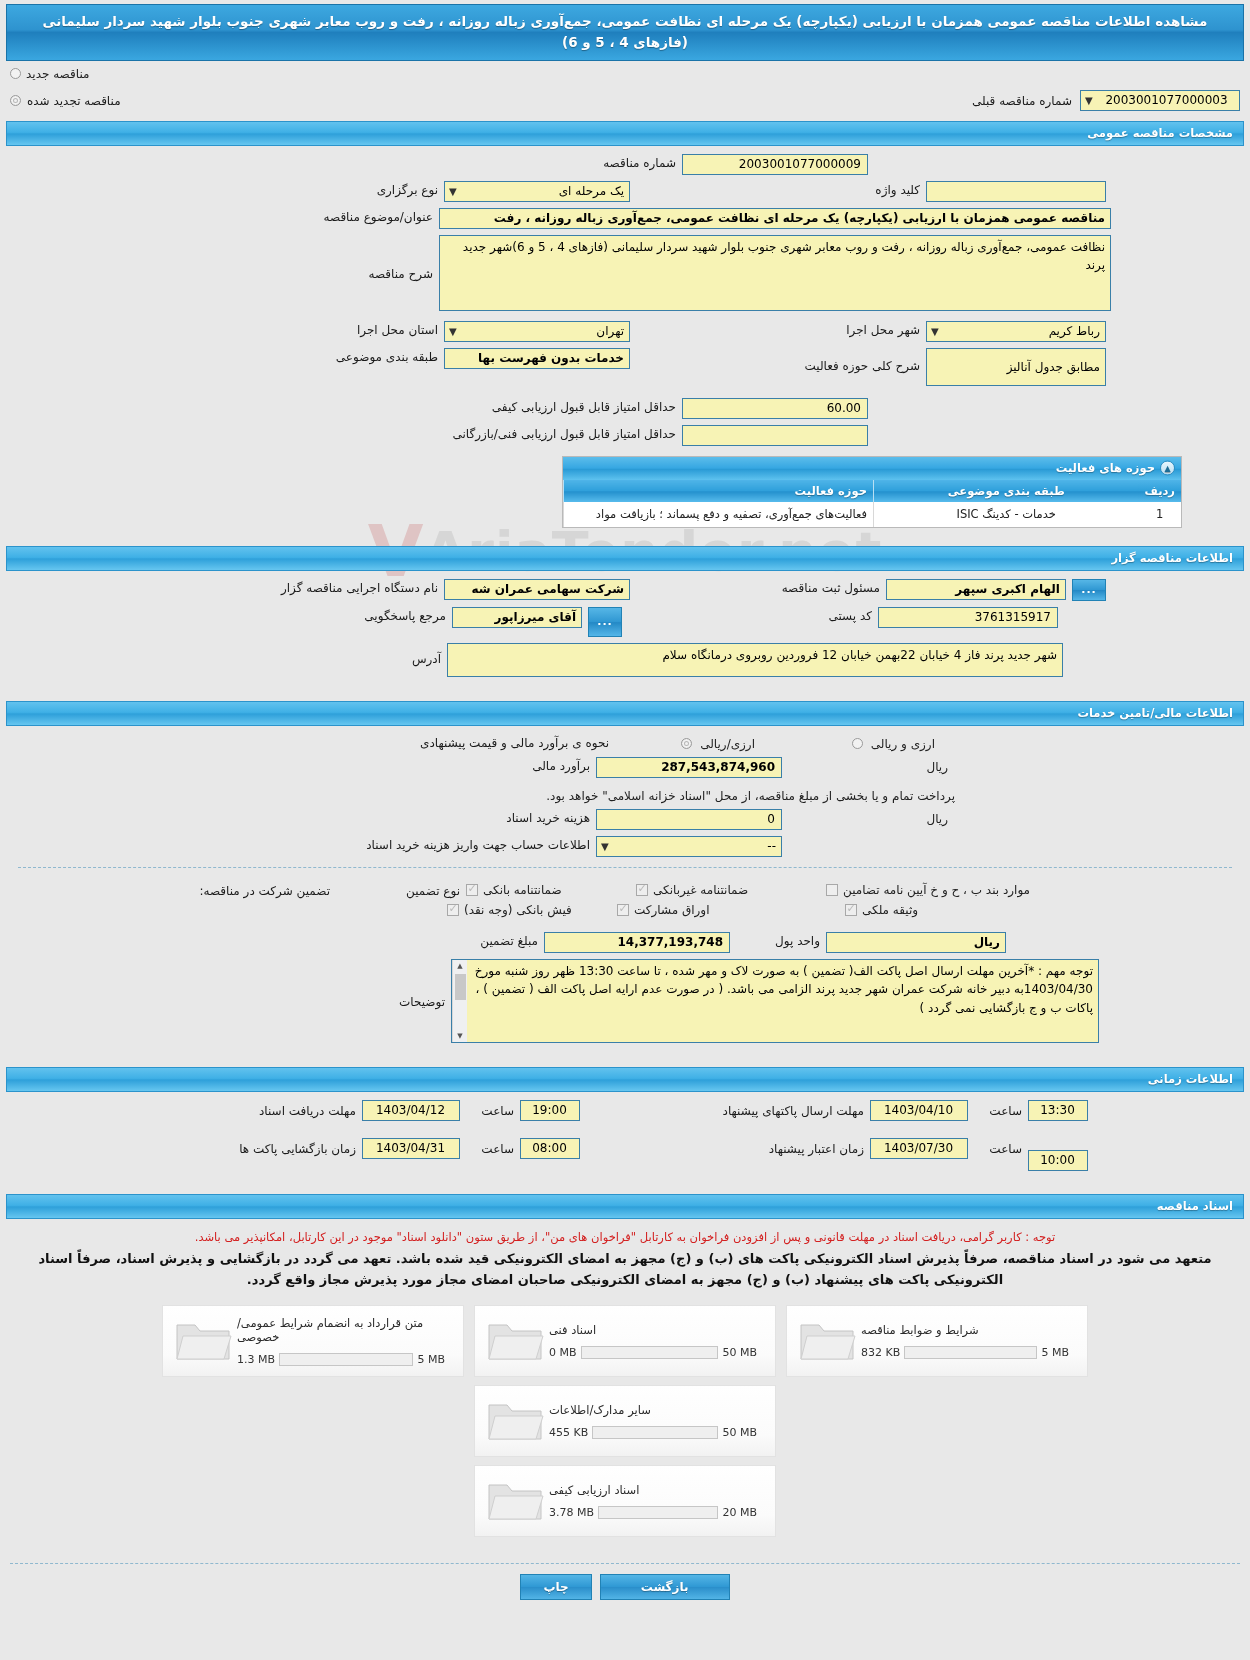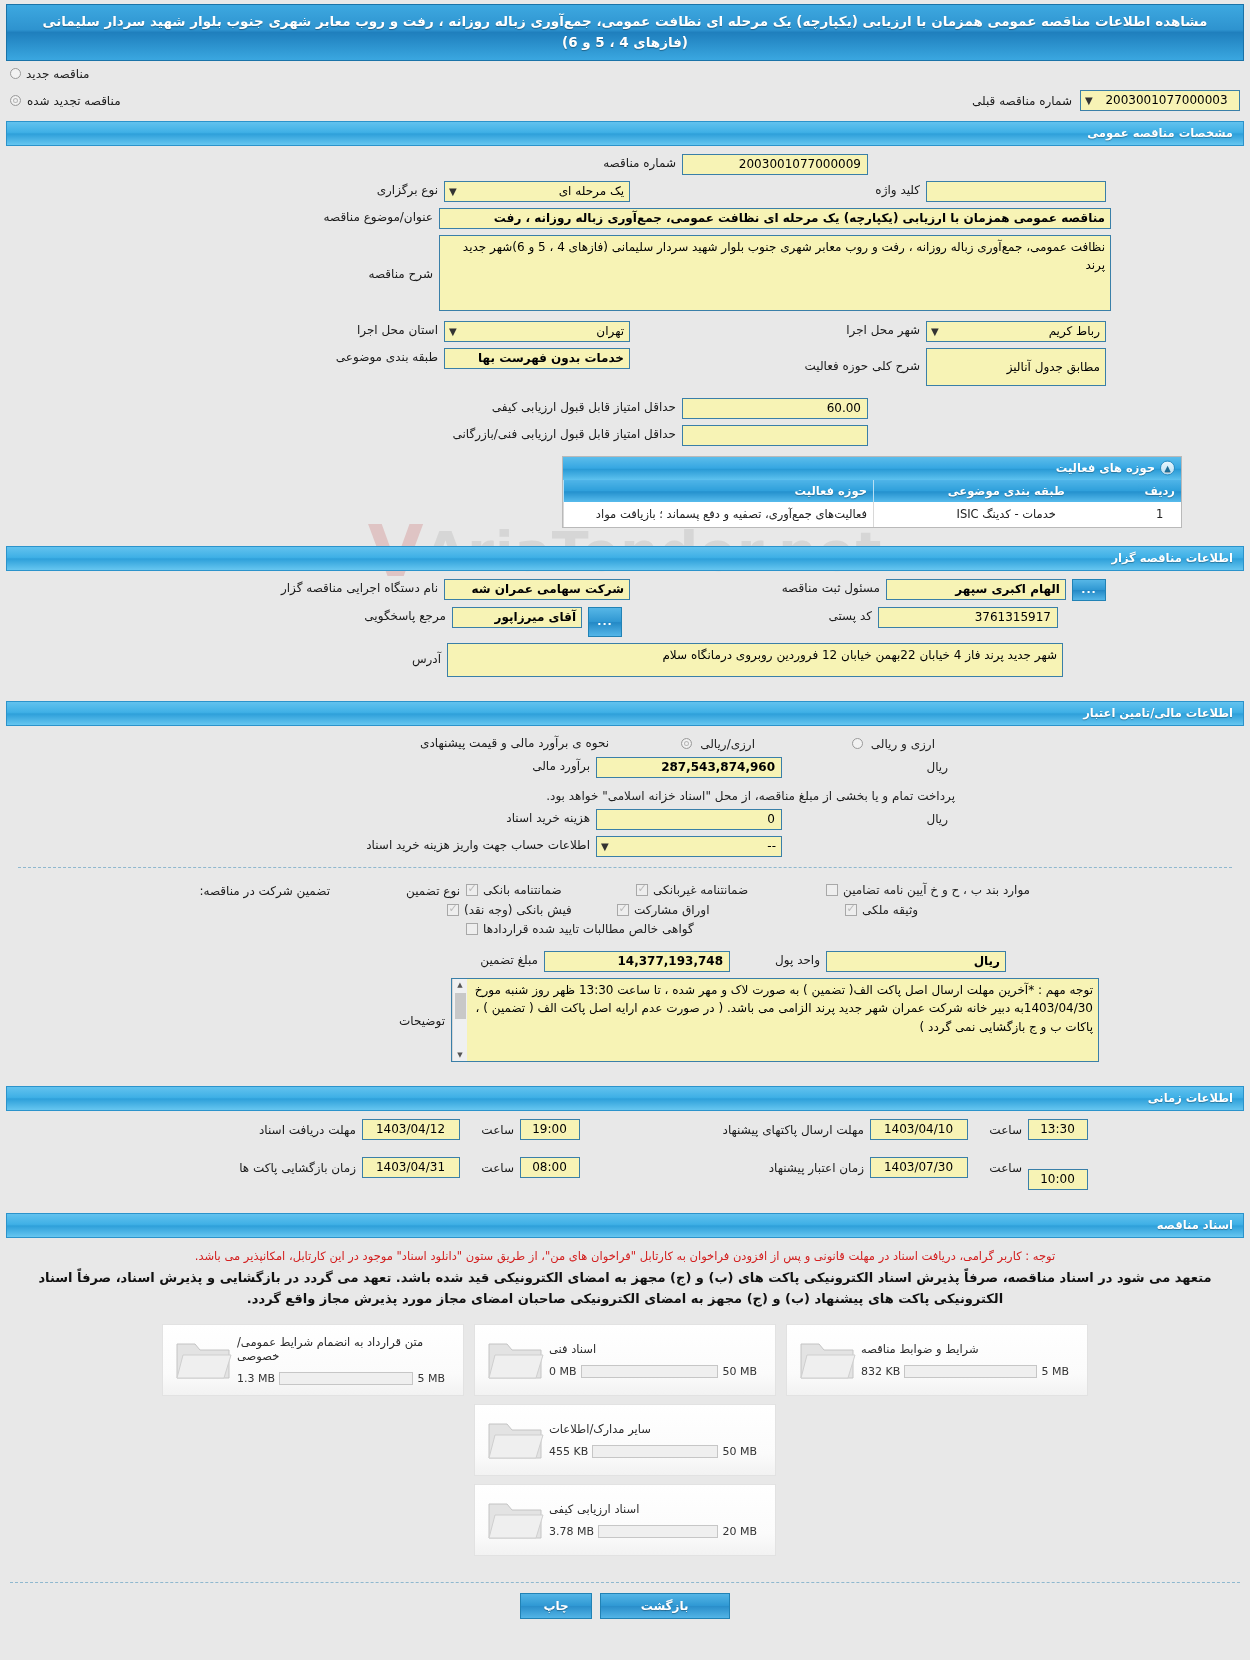--- a/index.html
+++ b/index.html
@@ -322,21 +322,21 @@
       <div class="lbl" style="width:300px; text-align:right;">مرجع پاسخگویی</div>
     </div>
 
     <div class="row">
       <div style="width:40px;"></div>
       <div class="fld ta" style="width:616px; min-height:34px;">شهر جدید پرند فاز 4 خیابان 22بهمن خیابان 12 فروردین روبروی درمانگاه سلام</div>
       <div class="lbl" style="width:300px; text-align:right; padding-top:9px;">آدرس</div>
     </div>
   </div>
 
-  <div class="section-head">اطلاعات مالی/تامین اعتبار</div>
+  <div class="section-head">اطلاعات مالی/تامین خدمات</div>
   <div class="section-body">
 
     <div class="row">
       <div class="plain-text" style="width:180px; text-align:right;">
         <span>ارزی و ریالی</span>
         <span class="radio" style="margin-right:4px; vertical-align:-1px;"></span>
       </div>
       <div class="plain-text" style="width:140px; text-align:right;">
         <span>ارزی/ریالی</span>
         <span class="radio checked" style="margin-right:4px; vertical-align:-1px;"></span>
@@ -398,28 +398,20 @@
           <span class="cb-label">اوراق مشارکت</span>
           <span class="cbx on"></span>
         </div>
         <div class="cb-cell" style="width:170px;">
           <span class="cb-label">فیش بانکی (وجه نقد)</span>
           <span class="cbx on"></span>
         </div>
         <div style="width:310px;"></div>
       </div>
 
-      <div class="cb-row">
-        <div class="cb-cell" style="width:268px;"></div>
-        <div class="cb-cell" style="width:360px; justify-content:flex-end;">
-          <span class="cb-label">گواهی خالص مطالبات تایید شده قراردادها</span>
-          <span class="cbx"></span>
-        </div>
-        <div style="width:310px;"></div>
-      </div>
     </div>
 
     <div class="row" style="margin-top:8px;">
       <div class="fld bold" style="width:180px;">ریال</div>
       <div class="lbl" style="width:96px; text-align:right;">واحد پول</div>
       <div class="fld numr bold" style="width:186px;">14,377,193,748</div>
       <div class="lbl" style="width:300px; text-align:right;">مبلغ تضمین</div>
     </div>
 
     <div class="row">

